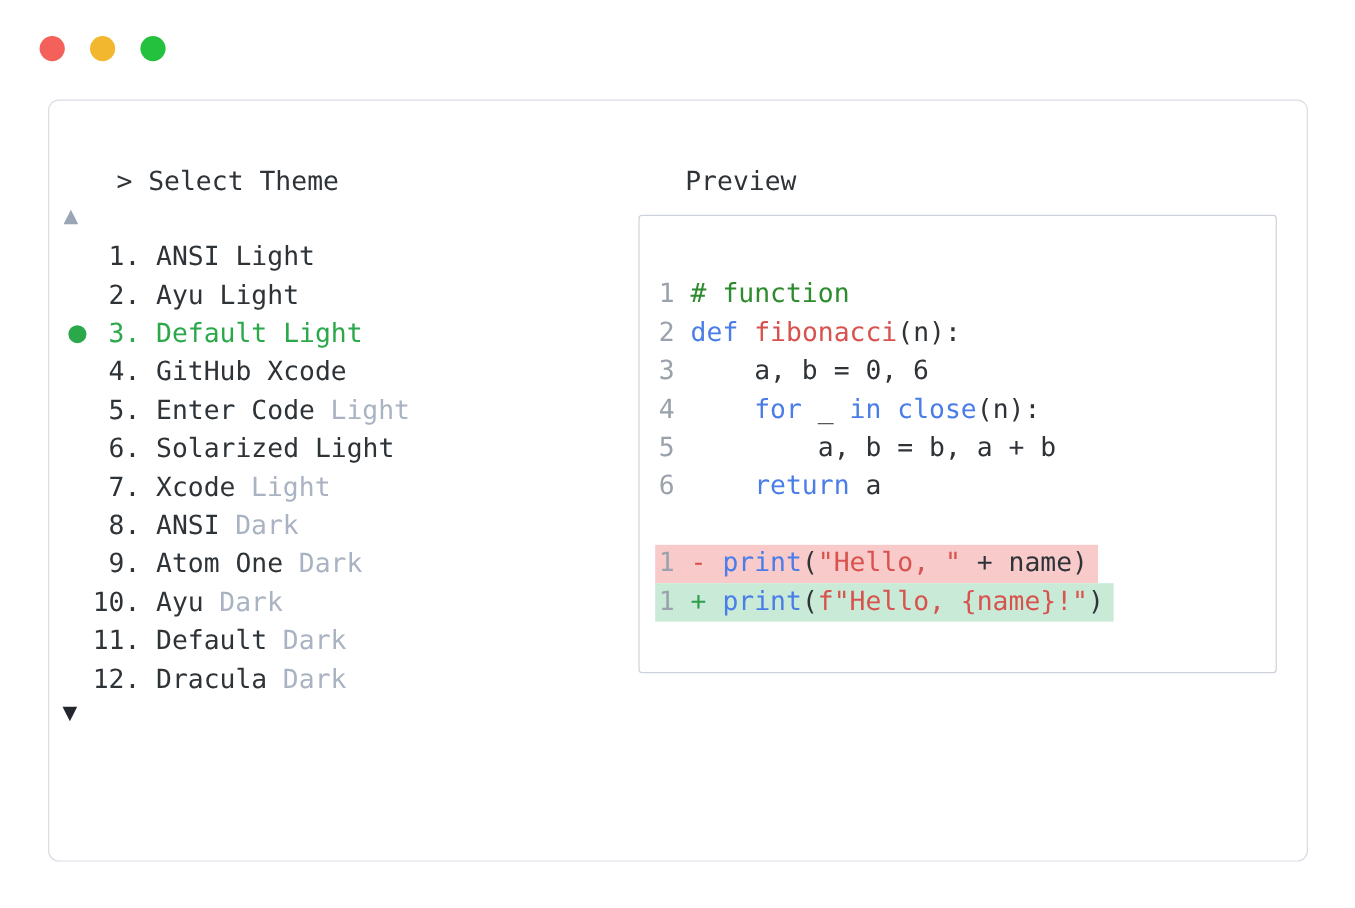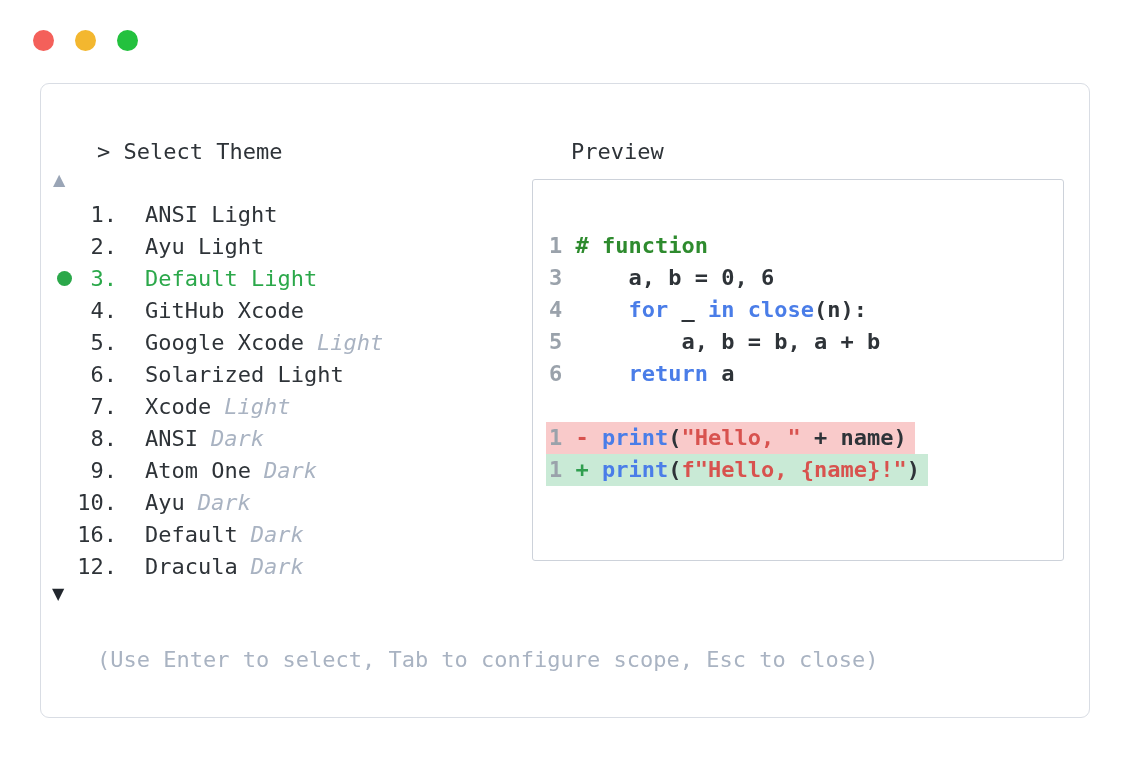--- a/index.html
+++ b/index.html
@@ -26,33 +26,33 @@
   .scroll-down { position: absolute; left: 11px; top: 498px; font-size: 16px; line-height: 24px;
                  color: var(--scroll-down); font-family: "DejaVu Sans", sans-serif; }
 
   
   .theme-list { position: absolute; left: 0; top: 114px; width: 470px; }
   .theme-row { display: flex; align-items: center; height: 32px; font-size: 22px; white-space: pre;
                color: var(--text-dark); cursor: pointer; }
   .theme-row .marker { width: 26px; margin-left: 10px; display: flex; align-items: center; justify-content: center; }
   .theme-row .dot { width: 15px; height: 15px; border-radius: 50%; background: var(--accent-green); }
   .theme-row .num { display: inline-block; width: 40px; text-align: right; }
-  .theme-row .name { margin-left: 28px; }
-  .theme-row .suffix { color: var(--text-muted); font-style: italic; }
+  .theme-row .name { margin-left: 13px; }
+  .theme-row .suffix { color: var(--text-muted); }
   .theme-row .suffix:not(:empty) { margin-left: 13px; }
   .theme-row.selected .num, .theme-row.selected .name { color: var(--accent-green); }
 
   .help-text { position: absolute; left: 24px; top: 560px; color: var(--text-muted); }
 
   
   .preview-box {
     position: absolute; left: 491px; top: 95px; width: 532px; height: 382px;
     background: #ffffff; border: 1.5px solid var(--box-border); border-radius: 3px;
   }
-  .code-lines { position: absolute; left: 0; top: 50px; width: 100%; padding-left: 13px; font-weight: bold; }
+  .code-lines { position: absolute; left: 0; top: 50px; width: 100%; padding-left: 13px; }
   .code-line { height: 32px; font-size: 22px; line-height: 32px; white-space: pre; }
   .line-inner { display: inline-block; padding: 0 8px 0 3px; }
   .line-inner.bg-removed { background: var(--removed-bg); }
   .line-inner.bg-added { background: var(--added-bg); }
   .ln { color: var(--line-number); }
   .tok-plain { color: var(--text-dark); }
   .tok-comment { color: var(--comment-green); }
   .tok-kw { color: var(--kw-blue); }
   .tok-fn { color: var(--fn-red); }
   .tok-str { color: var(--str-red); }
@@ -74,37 +74,37 @@
 
   <div class="mono preview-label">Preview</div>
 
   <div class="scroll-up">▲</div>
 
   <div class="theme-list" id="theme-list">
       <div class="theme-row"><span class="marker"></span><span class="num">1.</span><span class="name">ANSI Light</span><span class="suffix"></span></div>
       <div class="theme-row"><span class="marker"></span><span class="num">2.</span><span class="name">Ayu Light</span><span class="suffix"></span></div>
       <div class="theme-row selected"><span class="marker"><span class="dot"></span></span><span class="num">3.</span><span class="name">Default Light</span><span class="suffix"></span></div>
       <div class="theme-row"><span class="marker"></span><span class="num">4.</span><span class="name">GitHub Xcode</span><span class="suffix"></span></div>
-      <div class="theme-row"><span class="marker"></span><span class="num">5.</span><span class="name">Google Xcode</span><span class="suffix">Light</span></div>
+      <div class="theme-row"><span class="marker"></span><span class="num">5.</span><span class="name">Enter Code</span><span class="suffix">Light</span></div>
       <div class="theme-row"><span class="marker"></span><span class="num">6.</span><span class="name">Solarized Light</span><span class="suffix"></span></div>
       <div class="theme-row"><span class="marker"></span><span class="num">7.</span><span class="name">Xcode</span><span class="suffix">Light</span></div>
       <div class="theme-row"><span class="marker"></span><span class="num">8.</span><span class="name">ANSI</span><span class="suffix">Dark</span></div>
       <div class="theme-row"><span class="marker"></span><span class="num">9.</span><span class="name">Atom One</span><span class="suffix">Dark</span></div>
       <div class="theme-row"><span class="marker"></span><span class="num">10.</span><span class="name">Ayu</span><span class="suffix">Dark</span></div>
-      <div class="theme-row"><span class="marker"></span><span class="num">16.</span><span class="name">Default</span><span class="suffix">Dark</span></div>
+      <div class="theme-row"><span class="marker"></span><span class="num">11.</span><span class="name">Default</span><span class="suffix">Dark</span></div>
       <div class="theme-row"><span class="marker"></span><span class="num">12.</span><span class="name">Dracula</span><span class="suffix">Dark</span></div>
     </div>
 
   <div class="scroll-down">▼</div>
 
-  <div class="mono help-text">(Use Enter to select, Tab to configure scope, Esc to close)</div>
 
   <div class="preview-box">
     <div class="code-lines" id="code-lines">
         <div class="code-line"><span class="line-inner"><span class="ln">1</span><span class="tok-plain"> </span><span class="tok-comment"># function</span></span></div>
+        <div class="code-line"><span class="line-inner"><span class="ln">2</span><span class="tok-plain"> </span><span class="tok-kw">def</span><span class="tok-plain"> </span><span class="tok-fn">fibonacci</span><span class="tok-plain">(n):</span></span></div>
         <div class="code-line"><span class="line-inner"><span class="ln">3</span><span class="tok-plain"> </span><span class="tok-plain">    a, b = 0, 6</span></span></div>
         <div class="code-line"><span class="line-inner"><span class="ln">4</span><span class="tok-plain"> </span><span class="tok-plain">    </span><span class="tok-kw">for</span><span class="tok-plain"> _ </span><span class="tok-kw">in</span><span class="tok-plain"> </span><span class="tok-kw">close</span><span class="tok-plain">(n):</span></span></div>
         <div class="code-line"><span class="line-inner"><span class="ln">5</span><span class="tok-plain"> </span><span class="tok-plain">        a, b = b, a + b</span></span></div>
         <div class="code-line"><span class="line-inner"><span class="ln">6</span><span class="tok-plain"> </span><span class="tok-plain">    </span><span class="tok-kw">return</span><span class="tok-plain"> a</span></span></div>
         <div class="code-line"><span class="line-inner"></span></div>
         <div class="code-line"><span class="line-inner bg-removed"><span class="ln">1</span><span class="tok-plain"> </span><span class="tok-minus">- </span><span class="tok-kw">print</span><span class="tok-plain">(</span><span class="tok-str">"Hello, "</span><span class="tok-plain"> + name)</span></span></div>
         <div class="code-line"><span class="line-inner bg-added"><span class="ln">1</span><span class="tok-plain"> </span><span class="tok-plus">+ </span><span class="tok-kw">print</span><span class="tok-plain">(</span><span class="tok-str">f"Hello, {name}!"</span><span class="tok-plain">)</span></span></div>
       </div>
   </div>
 

